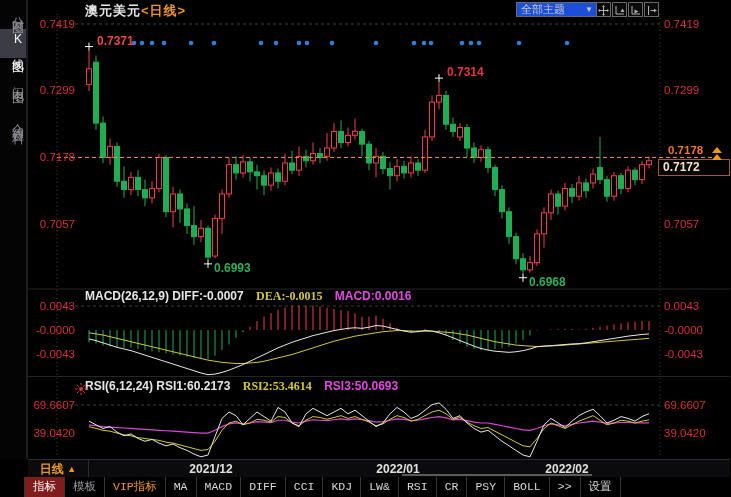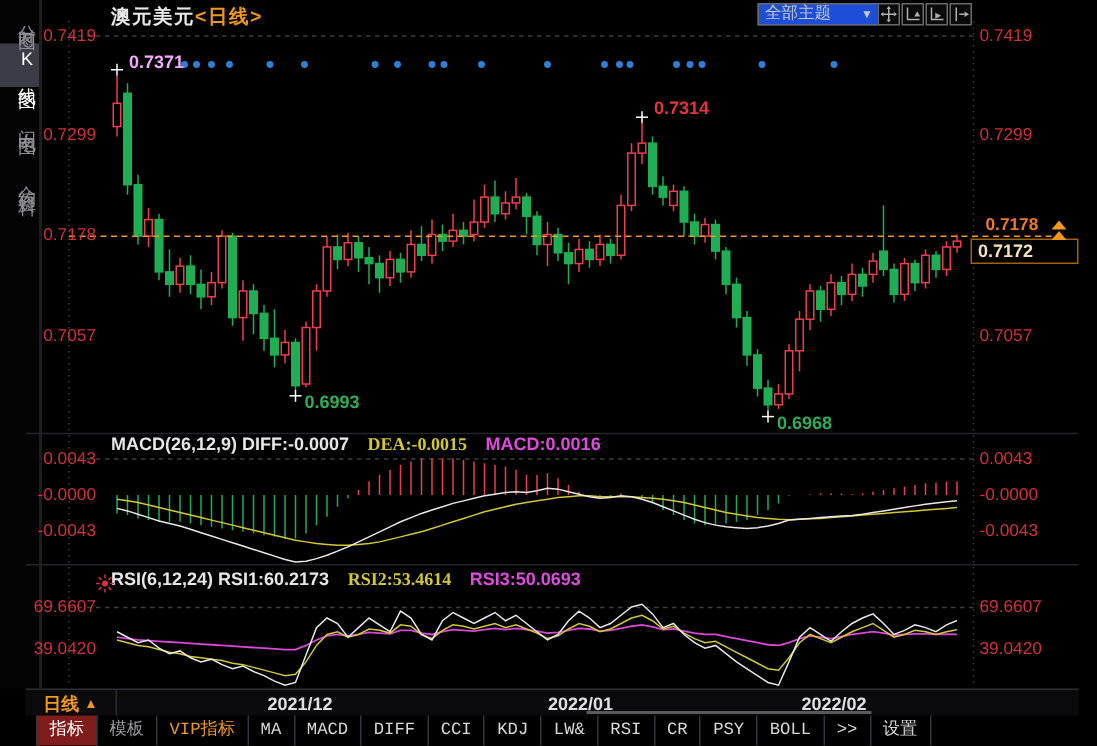--- a/index.html
+++ b/index.html
@@ -4,21 +4,21 @@
 <style>
 html,body{margin:0;padding:0;width:731px;height:497px;background:#000;overflow:hidden;
   font-family:"Liberation Sans",sans-serif;}
 .app{position:absolute;inset:0;width:731px;height:497px;background:#000;}
 
 .sidebar{position:absolute;left:0;top:0;width:28px;height:459px;background:#040404;border-right:2px solid #1d1d22;box-sizing:border-box;}
 .side-tab{width:100%;text-align:center;color:#8e8e94;font-size:12px;cursor:pointer;
   writing-mode:vertical-rl;text-orientation:upright;letter-spacing:3px;padding:3px 0;margin:0 auto;}
 .side-tab.active{background:#3c3c46;color:#ffffff;}
 
-.main{position:absolute;left:17px;top:0;width:622px;height:497px;}
+.main{position:absolute;left:28px;top:0;width:622px;height:497px;}
 #chart-svg{position:absolute;left:0;top:0;}
 .title{position:absolute;left:57px;top:2px;font-size:13px;font-weight:bold;color:#e8e8e8;letter-spacing:1px;white-space:nowrap;}
 .title .sub{color:#f0981e;}
 .dropdown{position:absolute;left:488px;top:2px;width:72px;height:13px;border:1px solid #6a6a6a;background:#1d4ed8;
   color:#c8c8c8;font-size:11px;line-height:13px;display:flex;justify-content:space-between;padding:0 4px;cursor:pointer;align-items:center;}
 .icon-btn{position:absolute;top:2px;width:13px;height:13px;border:1px solid #6a6a6a;background:#0a0a0a;cursor:pointer;}
 .axis-label{position:absolute;font-size:11.5px;font-weight:normal;color:#d5303a;height:14px;line-height:14px;white-space:nowrap;}
 .axis-label.left{left:0;width:47px;text-align:right;}
 .axis-label.right{left:636px;text-align:left;}
 .pane-header{position:absolute;left:57px;font-size:12px;font-weight:bold;white-space:nowrap;}
@@ -420,21 +420,21 @@
       <div class="axis-label left" style="top: 299.002px;">0.0043</div>
       <div class="axis-label right" style="top: 299.002px;">0.0043</div>
       <div class="axis-label left" style="top: 323px;">-0.0000</div>
       <div class="axis-label right" style="top: 323px;">-0.0000</div>
       <div class="axis-label left" style="top: 346.998px;">-0.0043</div>
       <div class="axis-label right" style="top: 346.998px;">-0.0043</div>
       <div class="axis-label left" style="top: 398px;">69.6607</div>
       <div class="axis-label right" style="top: 398px;">69.6607</div>
       <div class="axis-label left" style="top: 426px;">39.0420</div>
       <div class="axis-label right" style="top: 426px;">39.0420</div>
-      <div class="anno" style="left: 69px; top: 33.5781px; color: #f0abfc;">0.7371</div>
+      <div class="anno" style="left: 69px; top: 33.5781px; color: #ef4444;">0.7371</div>
       <div class="anno" style="left: 419px; top: 65.1395px; color: rgb(232, 50, 63);">0.7314</div>
       <div class="anno" style="left: 186px; top: 260.88px; color: rgb(47, 174, 90);">0.6993</div>
       <div class="anno" style="left: 501px; top: 274.723px; color: rgb(47, 174, 90);">0.6968</div>
     </div>
 
   <div class="tab-bar" id="tabbar">
       <div class="btab active">指标</div>
       <div class="btab dim">模板</div>
       <div class="btab vip">VIP指标</div>
       <div class="btab">MA</div>

